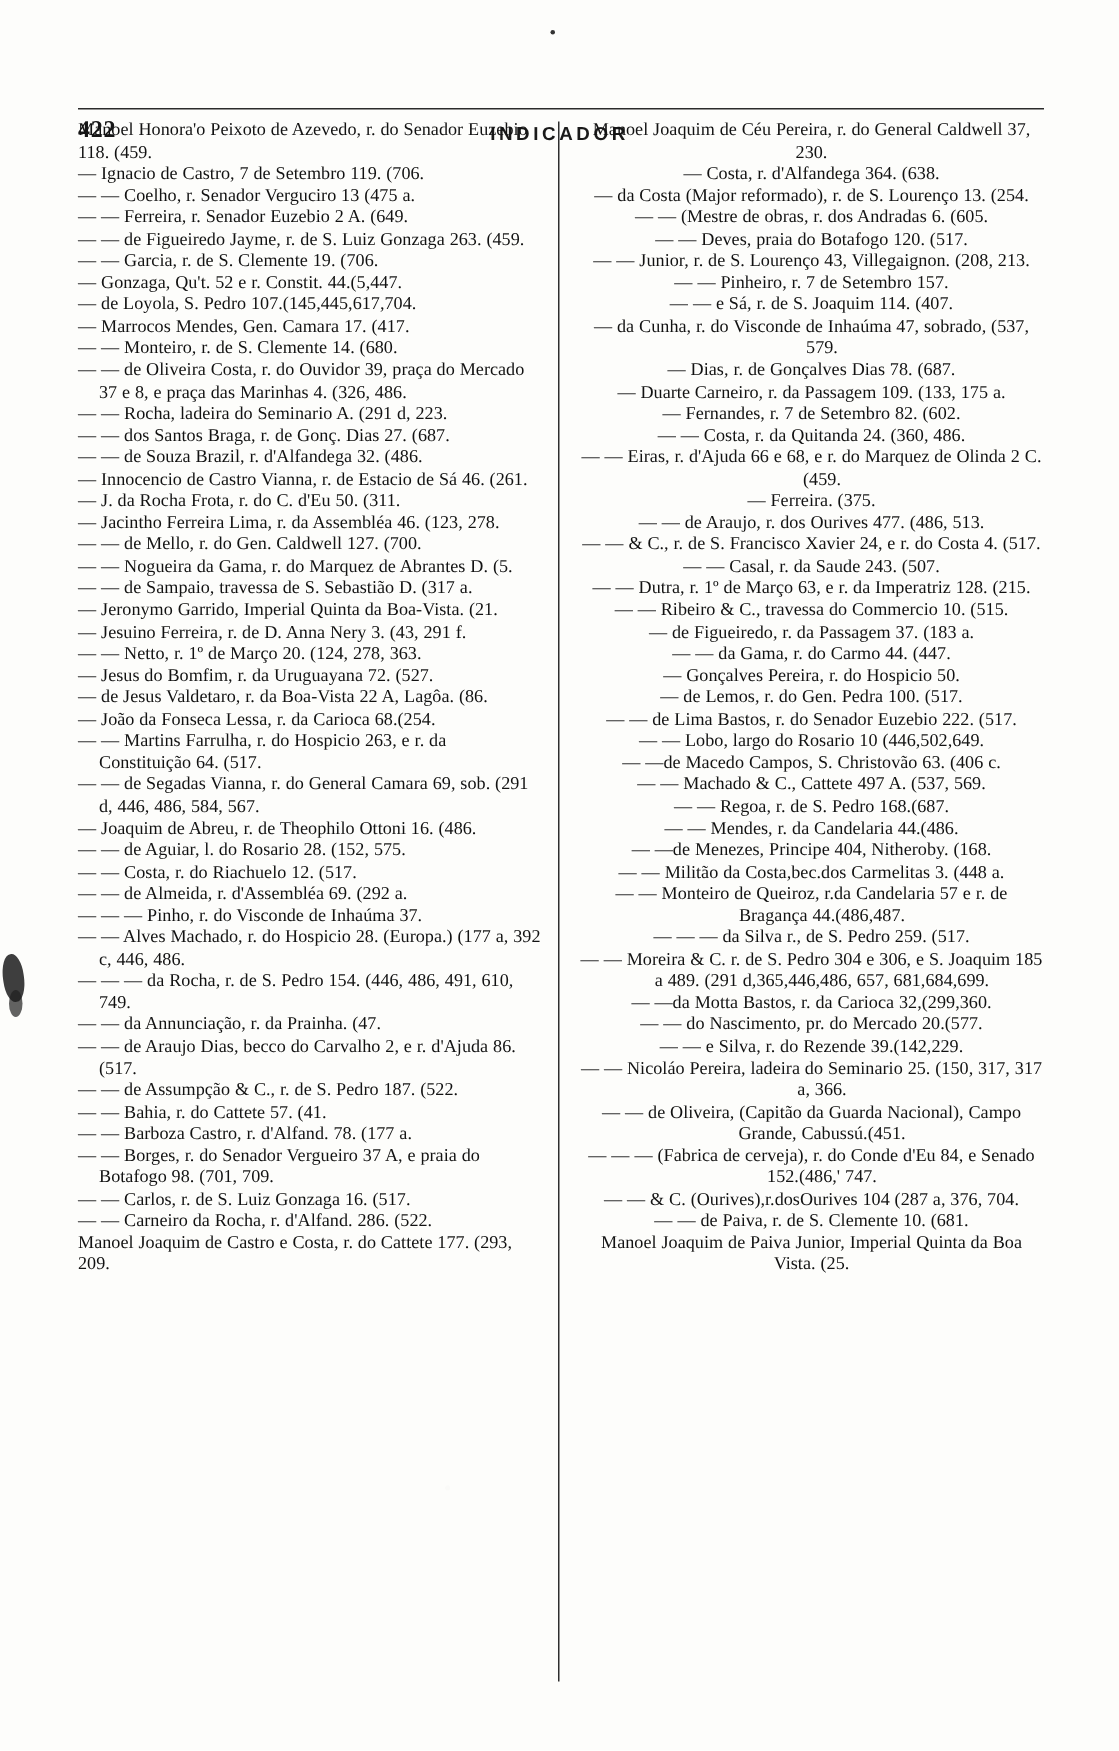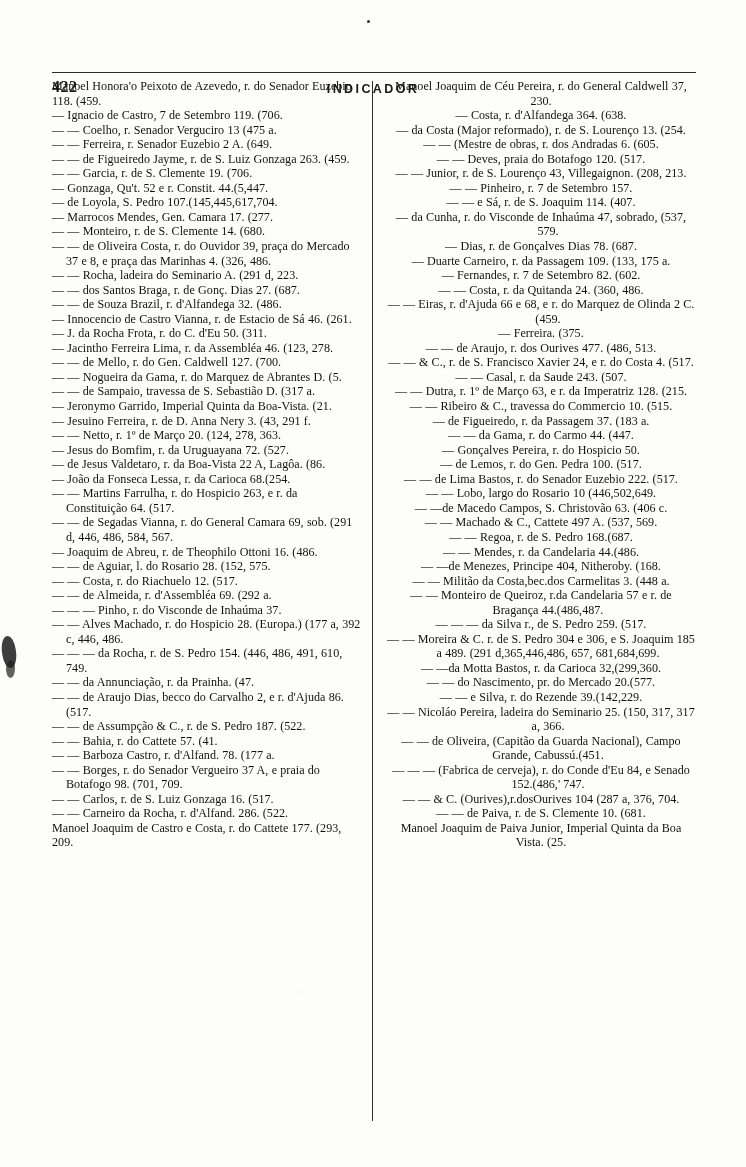--- a/index.html
+++ b/index.html
@@ -161,21 +161,21 @@
 
     <div class="col col-left">
       <p class="entry flush">Manoel Honora'o Peixoto de Azevedo, r. do Senador Euzebio 118. (459.</p>
       <p class="entry">— Ignacio de Castro, 7 de Setembro 119. (706.</p>
       <p class="entry">— — Coelho, r. Senador Verguciro 13  (475 a.</p>
       <p class="entry">— — Ferreira, r. Senador Euzebio 2 A. (649.</p>
       <p class="entry">— — de Figueiredo Jayme, r. de S. Luiz Gonzaga  263. (459.</p>
       <p class="entry">— — Garcia, r. de S. Clemente 19. (706.</p>
       <p class="entry">— Gonzaga, Qu't. 52 e r. Constit. 44.(5,447.</p>
       <p class="entry">— de Loyola, S. Pedro 107.(145,445,617,704.</p>
-      <p class="entry">— Marrocos Mendes, Gen. Camara 17. (277.</p>
+      <p class="entry">— Marrocos Mendes, Gen. Camara 17. (417.</p>
       <p class="entry">— — Monteiro, r. de S. Clemente 14. (680.</p>
       <p class="entry">— — de Oliveira Costa, r. do Ouvidor 39, praça do Mercado 37 e  8, e praça das Marinhas 4. (326, 486.</p>
       <p class="entry">— — Rocha, ladeira do Seminario A. (291 d, 223.</p>
       <p class="entry">— — dos Santos Braga, r. de Gonç. Dias 27. (687.</p>
       <p class="entry">— — de Souza Brazil, r. d'Alfandega 32. (486.</p>
       <p class="entry">— Innocencio de Castro Vianna, r. de Estacio de Sá 46. (261.</p>
       <p class="entry">— J. da Rocha Frota, r. do C. d'Eu 50. (311.</p>
       <p class="entry">— Jacintho Ferreira Lima, r. da Assembléa 46. (123, 278.</p>
       <p class="entry">— — de Mello, r. do Gen. Caldwell 127. (700.</p>
       <p class="entry">— — Nogueira da Gama, r. do Marquez de Abrantes D. (5.</p>

